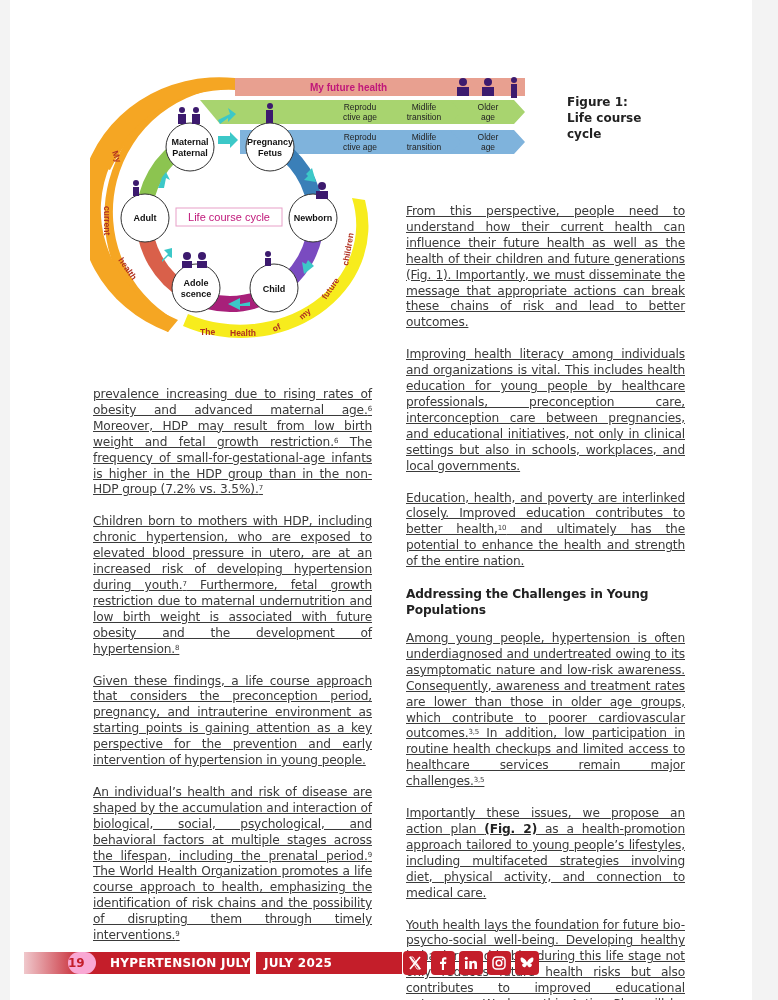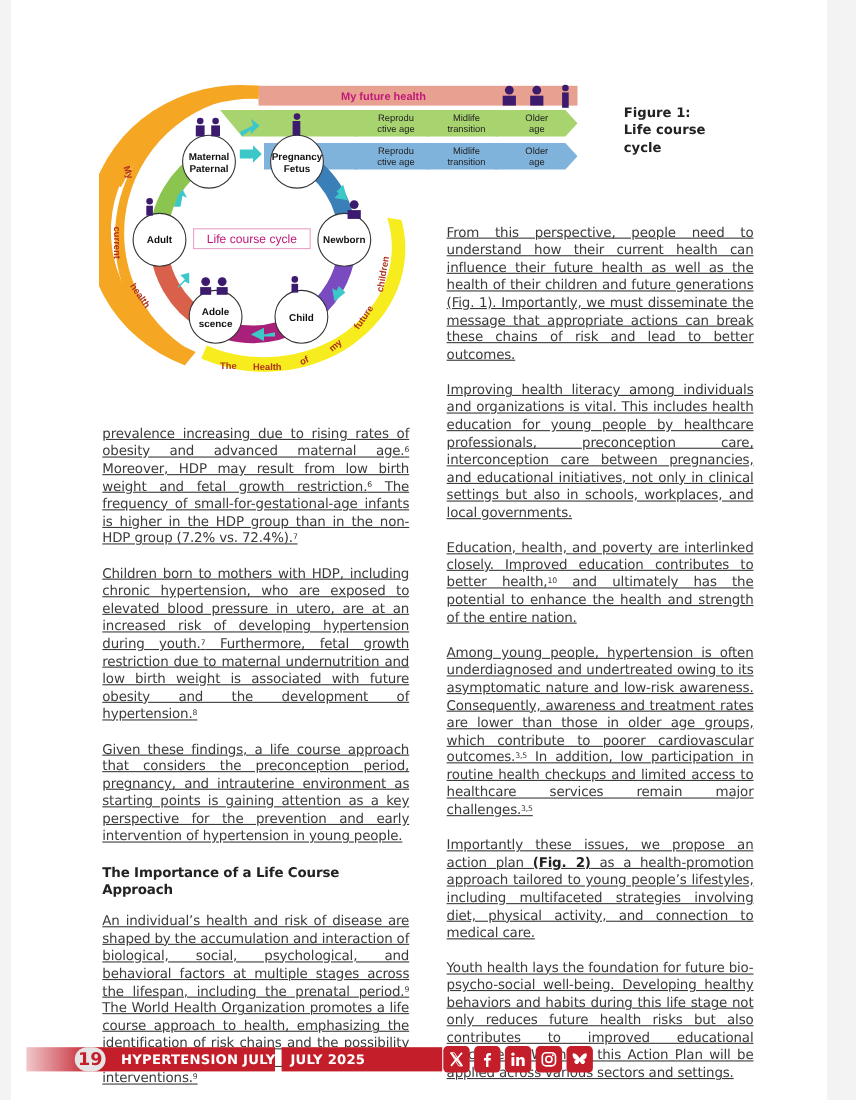--- a/index.html
+++ b/index.html
@@ -18,21 +18,21 @@
   .col p { margin-bottom: 16px; text-decoration: underline; }
   .col h3 { font-size: 12.2px; font-weight: bold; color: #222; margin-bottom: 13px; line-height: 16px; text-align: left; }
   sup { font-size: 7px; vertical-align: top; position: relative; top: -1px; }
   b { color: #222; }
 
   
   .footer { position: absolute; left: 14px; top: 952px; height: 22px; width: 540px; }
   .ftr-grad { position: absolute; left: 0; top: 0; width: 60px; height: 22px; background: linear-gradient(to right, #f0c8cc, #c41e2a); }
   .ftr-bar1 { position: absolute; left: 60px; top: 0; width: 166px; height: 22px; background: #c41e2a; }
   .ftr-bar2 { position: absolute; left: 232px; top: 0; width: 146px; height: 22px; background: #c41e2a; }
-  .page-num { position: absolute; left: 44px; top: 0; width: 28px; height: 22px; border-radius: 11px; background: #e5e5e5; color: #c41e2a; font-weight: bold; font-size: 16px; line-height: 22px; text-align: center; }
+  .page-num { position: absolute; left: 44px; top: 0; width: 28px; height: 22px; border-radius: 11px; background: #f9a8d4; color: #c41e2a; font-weight: bold; font-size: 12px; line-height: 22px; }
   .ftr-text { position: absolute; top: 0; line-height: 22px; color: #fff; font-weight: bold; font-size: 12px; letter-spacing: 0.2px; }
   .ftr-title { left: 86px; }
   .ftr-date { left: 240px; }
   .social { position: absolute; top: -1px; width: 24px; height: 24px; border-radius: 4px; background: #c41e2a; display: flex; align-items: center; justify-content: center; }
   .social svg { width: 16px; height: 16px; }
 </style>
 </head>
 <body>
 
 <div class="page">
@@ -152,31 +152,31 @@
     </svg>
   </div>
 
   <div class="fig-caption">
     <div>Figure 1:</div>
     <div>Life course</div>
     <div>cycle</div>
   </div>
 
   <div class="col col-left">
-    <p><span>prevalence increasing due to rising rates of obesity and advanced maternal age.</span><sup>6</sup><span> Moreover, HDP may result from low birth weight and fetal growth restriction.</span><sup>6</sup><span> The frequency of small-for-gestational-age infants is higher in the HDP group than in the non-HDP group (7.2% vs. 72.4%).</span><sup>7</sup></p>
+    <p><span>prevalence increasing due to rising rates of obesity and advanced maternal age.</span><sup>6</sup><span> Moreover, HDP may result from low birth weight and fetal growth restriction.</span><sup>6</sup><span> The frequency of small-for-gestational-age infants is higher in the HDP group than in the non-HDP group (7.2% vs. 3.5%).</span><sup>7</sup></p>
     <p><span>Children born to mothers with HDP, including chronic hypertension, who are exposed to elevated blood pressure in utero, are at an increased risk of developing hypertension during youth.</span><sup>7</sup><span> Furthermore, fetal growth restriction due to maternal undernutrition and low birth weight is associated with future obesity and the development of hypertension.</span><sup>8</sup></p>
     <p>Given these findings, a life course approach that considers the preconception period, pregnancy, and intrauterine environment as starting points is gaining attention as a key perspective for the prevention and early intervention of hypertension in young people.</p>
-    <h3>The Importance of a Life Course Approach</h3>
     <p><span>An individual’s health and risk of disease are shaped by the accumulation and interaction of biological, social, psychological, and behavioral factors at multiple stages across the lifespan, including the prenatal period.</span><sup>9</sup><span> The World Health Organization promotes a life course approach to health, emphasizing the identification of risk chains and the possibility of disrupting them through timely interventions.</span><sup>9</sup></p>
   </div>
 
   <div class="col col-right">
     <p>From this perspective, people need to understand how their current health can influence their future health as well as the health of their children and future generations (Fig. 1). Importantly, we must disseminate the message that appropriate actions can break these chains of risk and lead to better outcomes.</p>
     <p>Improving health literacy among individuals and organizations is vital. This includes health education for young people by healthcare professionals, preconception care, interconception care between pregnancies, and educational initiatives, not only in clinical settings but also in schools, workplaces, and local governments.</p>
     <p><span>Education, health, and poverty are interlinked closely. Improved education contributes to better health,</span><sup>10</sup><span> and ultimately has the potential to enhance the health and strength of the entire nation.</span></p>
+    <h3>Addressing the Challenges in Young Populations</h3>
     <p><span>Among young people, hypertension is often underdiagnosed and undertreated owing to its asymptomatic nature and low-risk awareness. Consequently, awareness and treatment rates are lower than those in older age groups, which contribute to poorer cardiovascular outcomes.</span><sup>3,5</sup><span> In addition, low participation in routine health checkups and limited access to healthcare services remain major challenges.</span><sup>3,5</sup></p>
     <p><span>Importantly these issues, we propose an action plan </span><b>(Fig. 2)</b><span> as a health-promotion approach tailored to young people’s lifestyles, including multifaceted strategies involving diet, physical activity, and connection to medical care.</span></p>
     <p><span>Youth health lays the foundation for future bio-psycho-social well-being. Developing healthy behaviors and habits during this life stage not only reduces future health risks but also contributes to improved educational outcomes.</span><sup>11</sup><span> We hope this Action Plan will be applied across various sectors and settings.</span></p>
   </div>
 
   <div class="footer">
     <div class="ftr-grad"></div>
     <div class="ftr-bar1"></div>
     <div class="ftr-bar2"></div>
     <div class="page-num">19</div>

